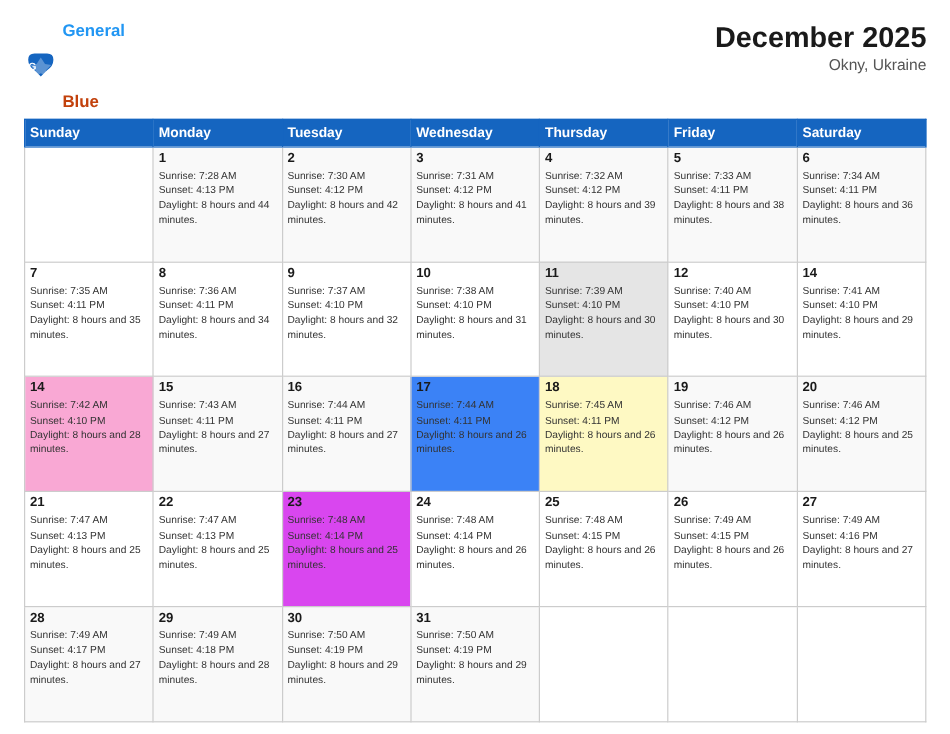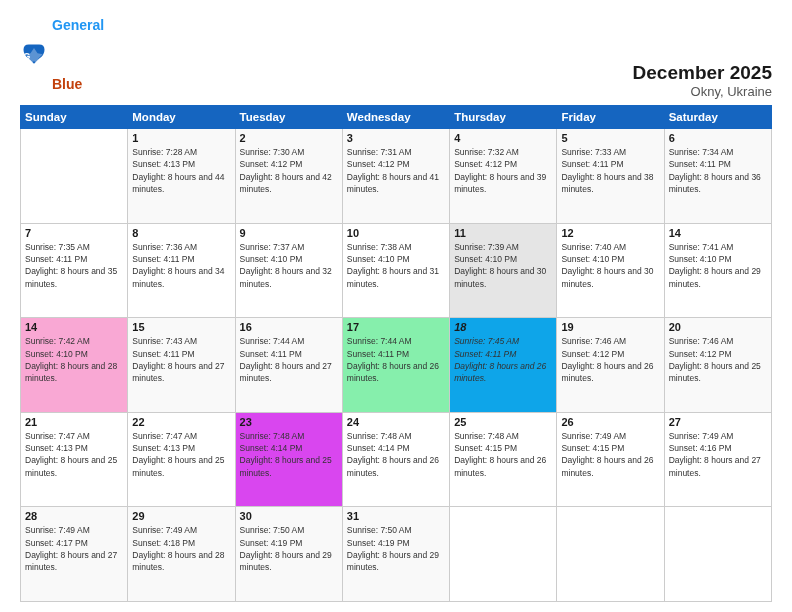--- a/index.html
+++ b/index.html
@@ -29,24 +29,23 @@
       gap: 4px;
     }
     .logo-icon {
       width: 28px;
       height: 28px;
     }
     .title-block {
       text-align: right;
     }
     .month-title {
-      font-size: 19px;
+      font-size: 24px;
       font-weight: bold;
       color: #1a1a1a;
-      margin-top: 44px;
     }
     .location {
       font-size: 13px;
       color: #555;
     }
     .calendar {
       flex: 1;
       border-collapse: collapse;
       width: 100%;
       table-layout: fixed;
@@ -224,27 +223,27 @@
         <div class="day-info">
           Sunrise: 7:43 AM<br>Sunset: 4:11 PM<br>Daylight: 8 hours and 27 minutes.
         </div>
       </td>
           <td style="background-color: rgb(249, 249, 249);">
         <span class="day-number">16</span>
         <div class="day-info">
           Sunrise: 7:44 AM<br>Sunset: 4:11 PM<br>Daylight: 8 hours and 27 minutes.
         </div>
       </td>
-          <td style="background-color: #86efac; margin-left: 12px;">
+          <td style="background-color: #3b82f6; margin-left: 12px;">
         <span class="day-number">17</span>
         <div class="day-info">
           Sunrise: 7:44 AM<br>Sunset: 4:11 PM<br>Daylight: 8 hours and 26 minutes.
         </div>
       </td>
-          <td style="background-color: #0ea5e9; font-style: italic;">
+          <td style="background-color: #fef9c3;">
         <span class="day-number">18</span>
         <div class="day-info">
           Sunrise: 7:45 AM<br>Sunset: 4:11 PM<br>Daylight: 8 hours and 26 minutes.
         </div>
       </td>
           <td style="background-color: rgb(249, 249, 249);">
         <span class="day-number">19</span>
         <div class="day-info">
           Sunrise: 7:46 AM<br>Sunset: 4:12 PM<br>Daylight: 8 hours and 26 minutes.
         </div>

